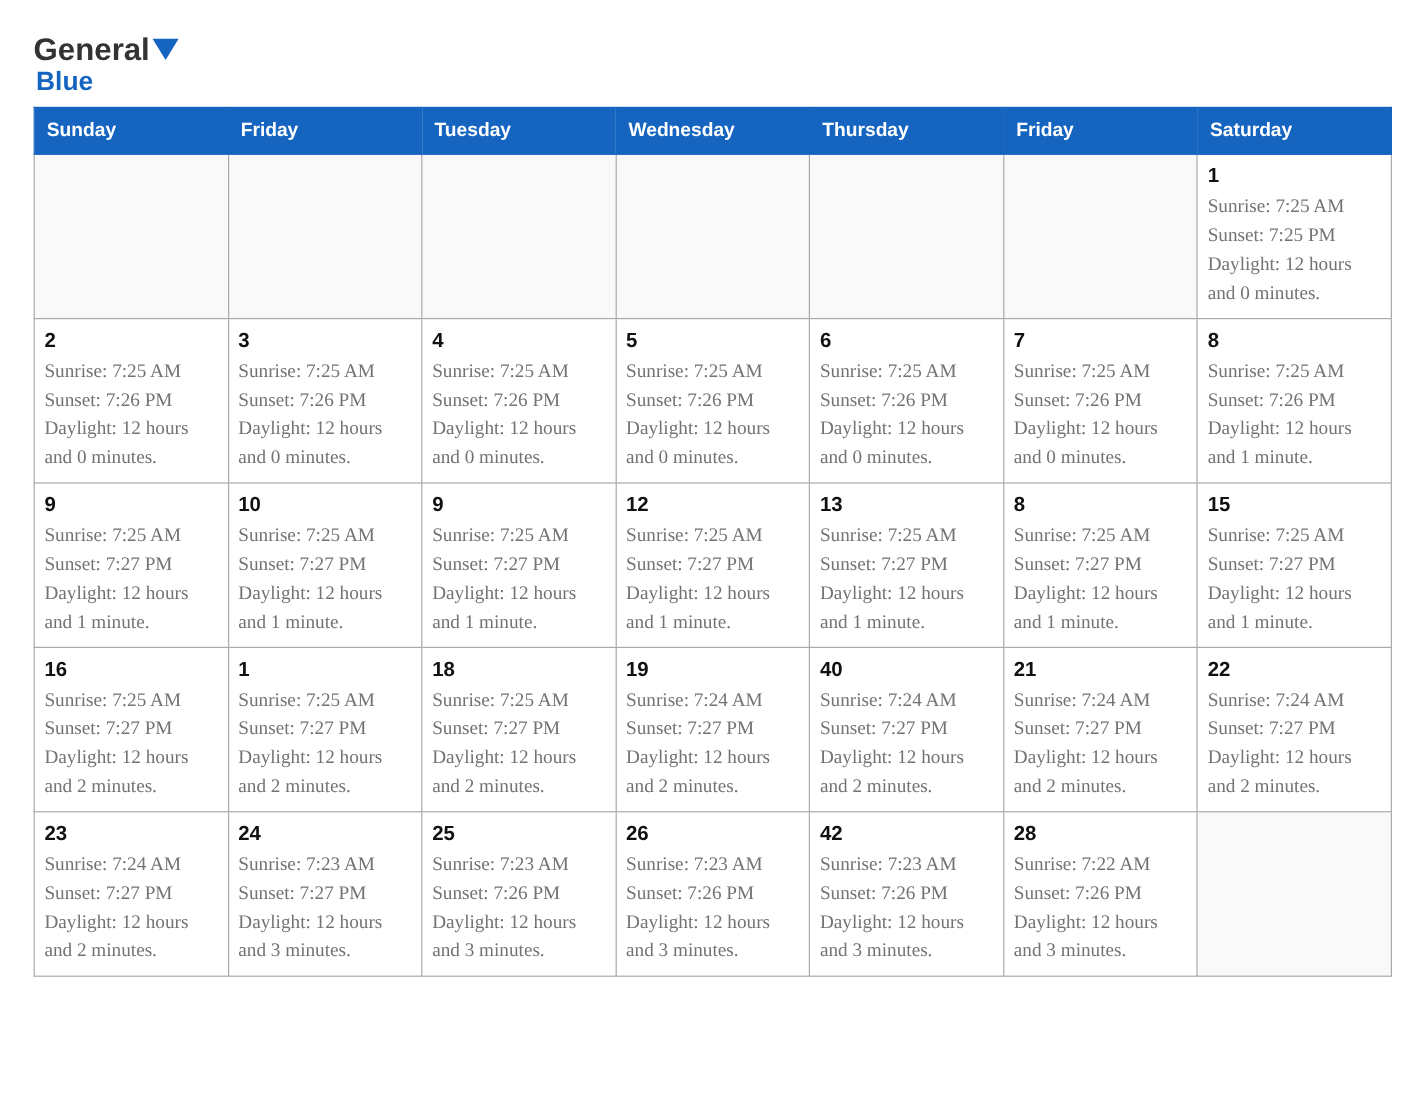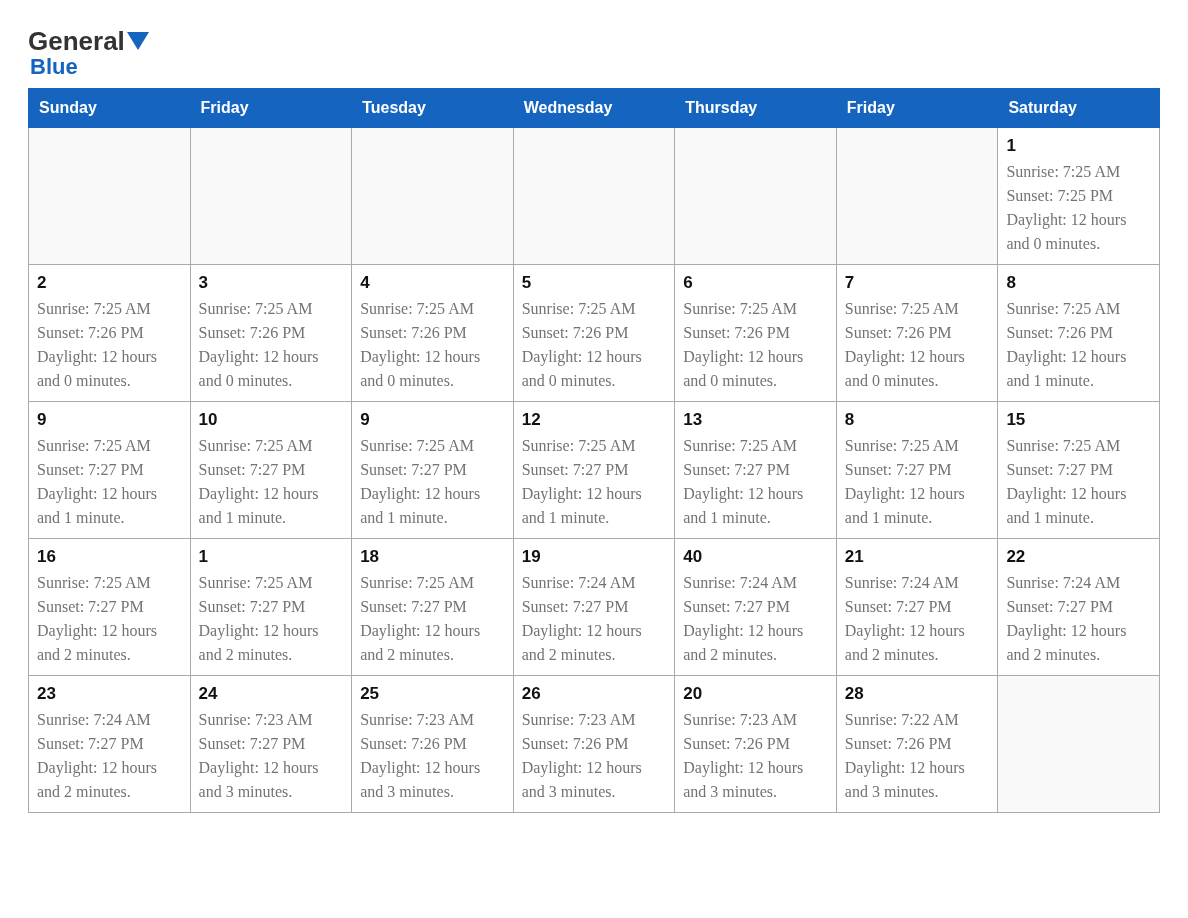--- a/index.html
+++ b/index.html
@@ -326,21 +326,21 @@
 and 3 minutes.</div>
           </td>
           <td>
             <div class="day-number">26</div>
             <div class="day-info" style="white-space: pre-line;">Sunrise: 7:23 AM
 Sunset: 7:26 PM
 Daylight: 12 hours
 and 3 minutes.</div>
           </td>
           <td>
-            <div class="day-number">20</div>
+            <div class="day-number">42</div>
             <div class="day-info" style="white-space: pre-line;">Sunrise: 7:23 AM
 Sunset: 7:26 PM
 Daylight: 12 hours
 and 3 minutes.</div>
           </td>
           <td>
             <div class="day-number">28</div>
             <div class="day-info" style="white-space: pre-line;">Sunrise: 7:22 AM
 Sunset: 7:26 PM
 Daylight: 12 hours

